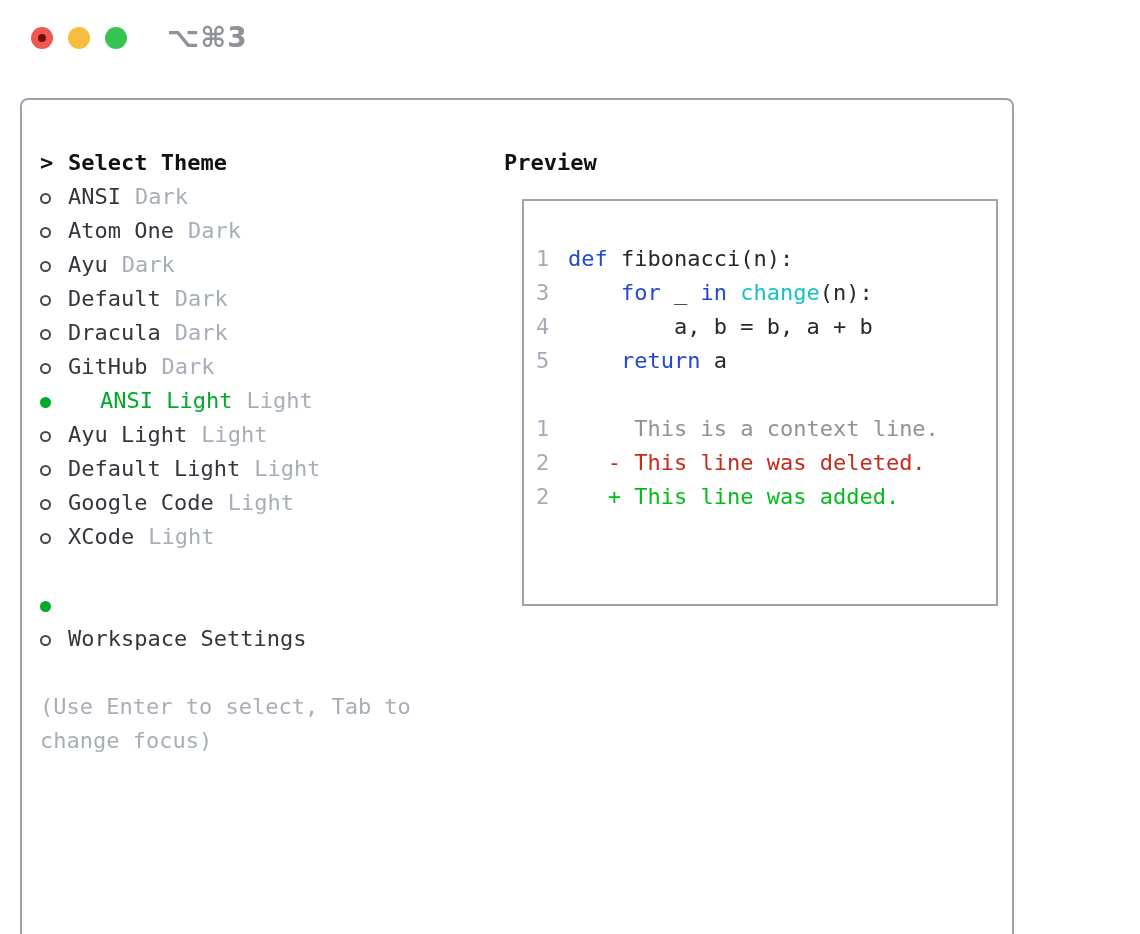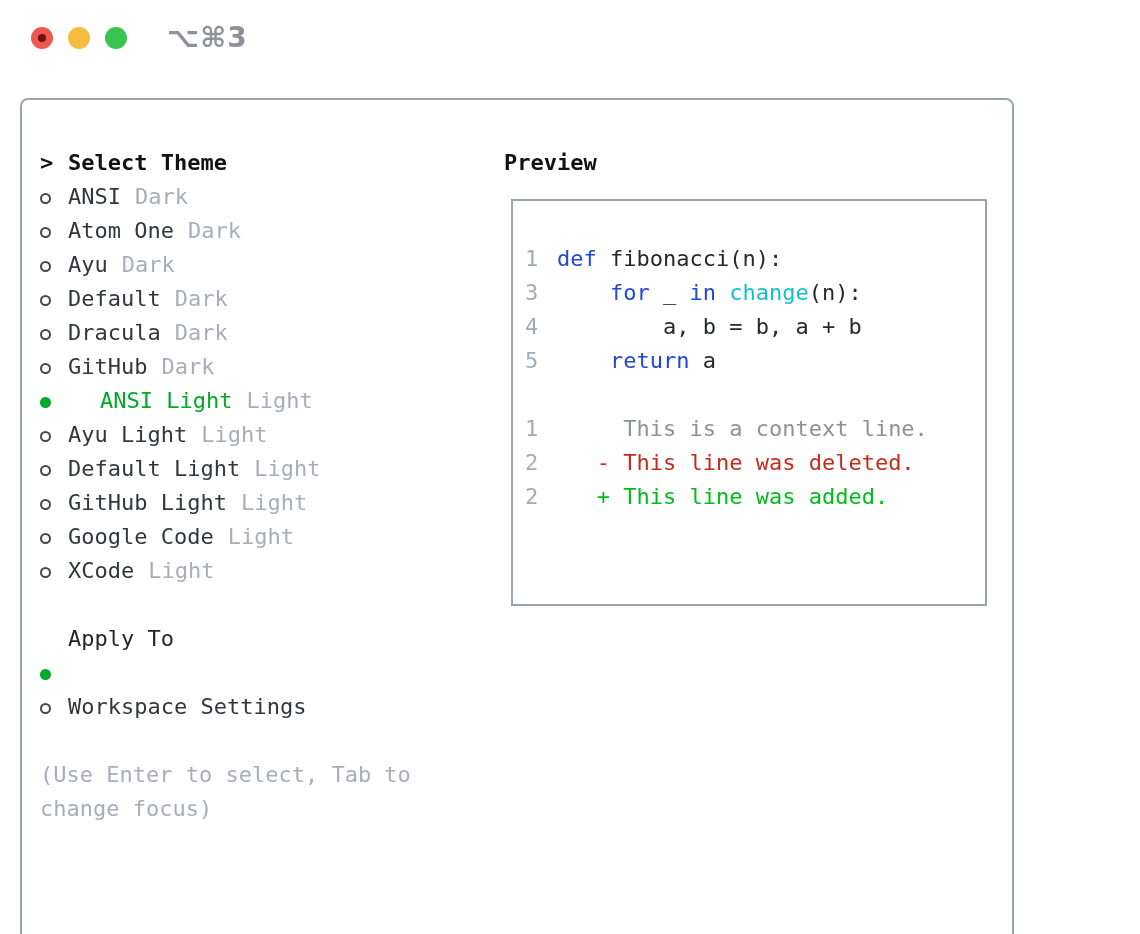--- a/index.html
+++ b/index.html
@@ -39,21 +39,21 @@
   .row.selected .ring { background:var(--green); border-color:var(--green); }
   .nm  { color:var(--dark); }
   .row.selected .nm { color:var(--green);margin-left:32px; }
   .tag { color:var(--muted); margin-left:14px; }
   .spacer { height:34px; }
   .subhdr { color:#23262a; padding-left:28px; }
   .help { color:var(--muted); }
 
   
   .pv-title { font-weight:bold; color:#101114; padding-left:0; }
-  .pvbox { margin-top:19px; margin-left:7px; width:476px; height:407px;
+  .pvbox { margin-top:19px; margin-left:18px; width:476px; height:407px;
     border:2px solid var(--border); padding:41px 8px 0 12px; overflow:hidden; }
   .cl { height:34px; line-height:34px; font-size:22px; white-space:pre; }
   .ln { display:inline-block; width:32px; color:var(--linenum); }
   .kw  { color:var(--blue); }
   .fn  { color:var(--cyan); }
   .lit { color:var(--green); }
   .pl  { color:var(--code_dark); }
   .ctx { color:var(--context); }
   .del { color:var(--red); }
   .add { color:var(--green_bright); }
@@ -79,26 +79,24 @@
 
     <div class="row"><span class="bullet"><span class="ring"></span></span><span class="nm">ANSI</span><span class="tag">Dark</span></div>
     <div class="row"><span class="bullet"><span class="ring"></span></span><span class="nm">Atom One</span><span class="tag">Dark</span></div>
     <div class="row"><span class="bullet"><span class="ring"></span></span><span class="nm">Ayu</span><span class="tag">Dark</span></div>
     <div class="row"><span class="bullet"><span class="ring"></span></span><span class="nm">Default</span><span class="tag">Dark</span></div>
     <div class="row"><span class="bullet"><span class="ring"></span></span><span class="nm">Dracula</span><span class="tag">Dark</span></div>
     <div class="row"><span class="bullet"><span class="ring"></span></span><span class="nm">GitHub</span><span class="tag">Dark</span></div>
     <div class="row selected"><span class="bullet"><span class="ring"></span></span><span class="nm">ANSI Light</span><span class="tag">Light</span></div>
     <div class="row"><span class="bullet"><span class="ring"></span></span><span class="nm">Ayu Light</span><span class="tag">Light</span></div>
     <div class="row"><span class="bullet"><span class="ring"></span></span><span class="nm">Default Light</span><span class="tag">Light</span></div>
-    <div class="row"><span class="bullet"><span class="ring"></span></span><span class="nm">GitHub Light</span><span class="tag">Light</span></div>
     <div class="row"><span class="bullet"><span class="ring"></span></span><span class="nm">Google Code</span><span class="tag">Light</span></div>
     <div class="row"><span class="bullet"><span class="ring"></span></span><span class="nm">XCode</span><span class="tag">Light</span></div>
 
     <div class="spacer"></div>
-    <div class="line subhdr">Apply To</div>
     <div class="row selected"><span class="bullet"><span class="ring"></span></span></div>
     <div class="row"><span class="bullet"><span class="ring"></span></span><span class="nm">Workspace Settings</span></div>
 
     <div class="spacer"></div>
     <div class="line help">(Use Enter to select, Tab to</div>
     <div class="line help">change focus)</div>
   </div>
 
   <div class="col-right">
     <div class="line pv-title">Preview</div>

